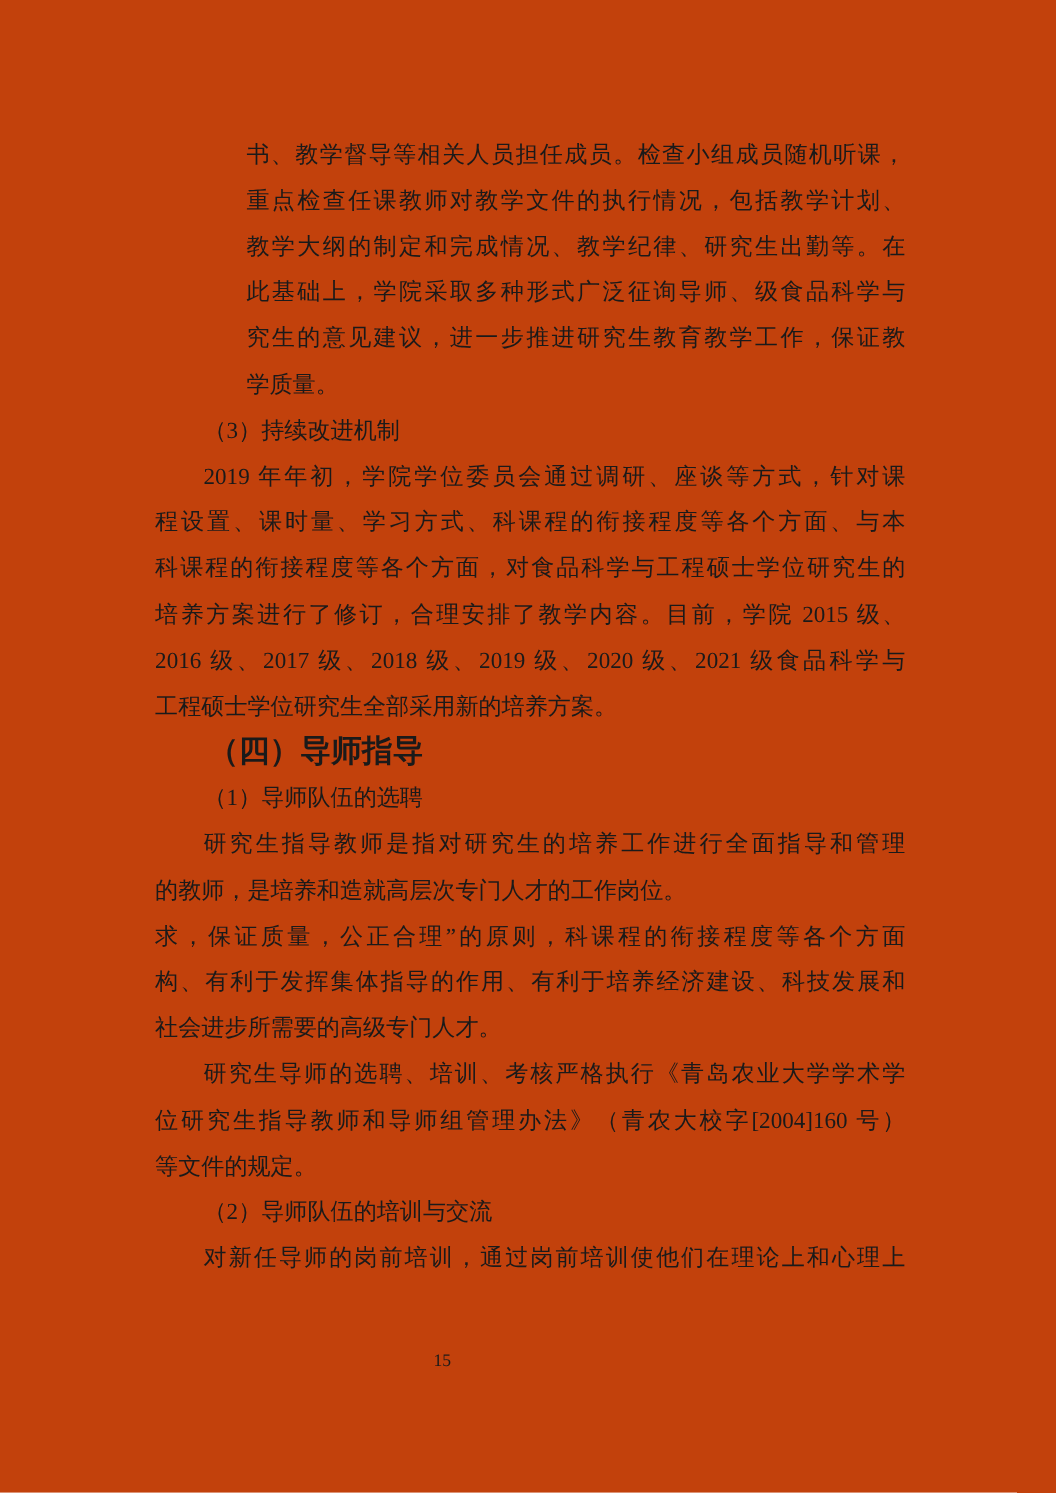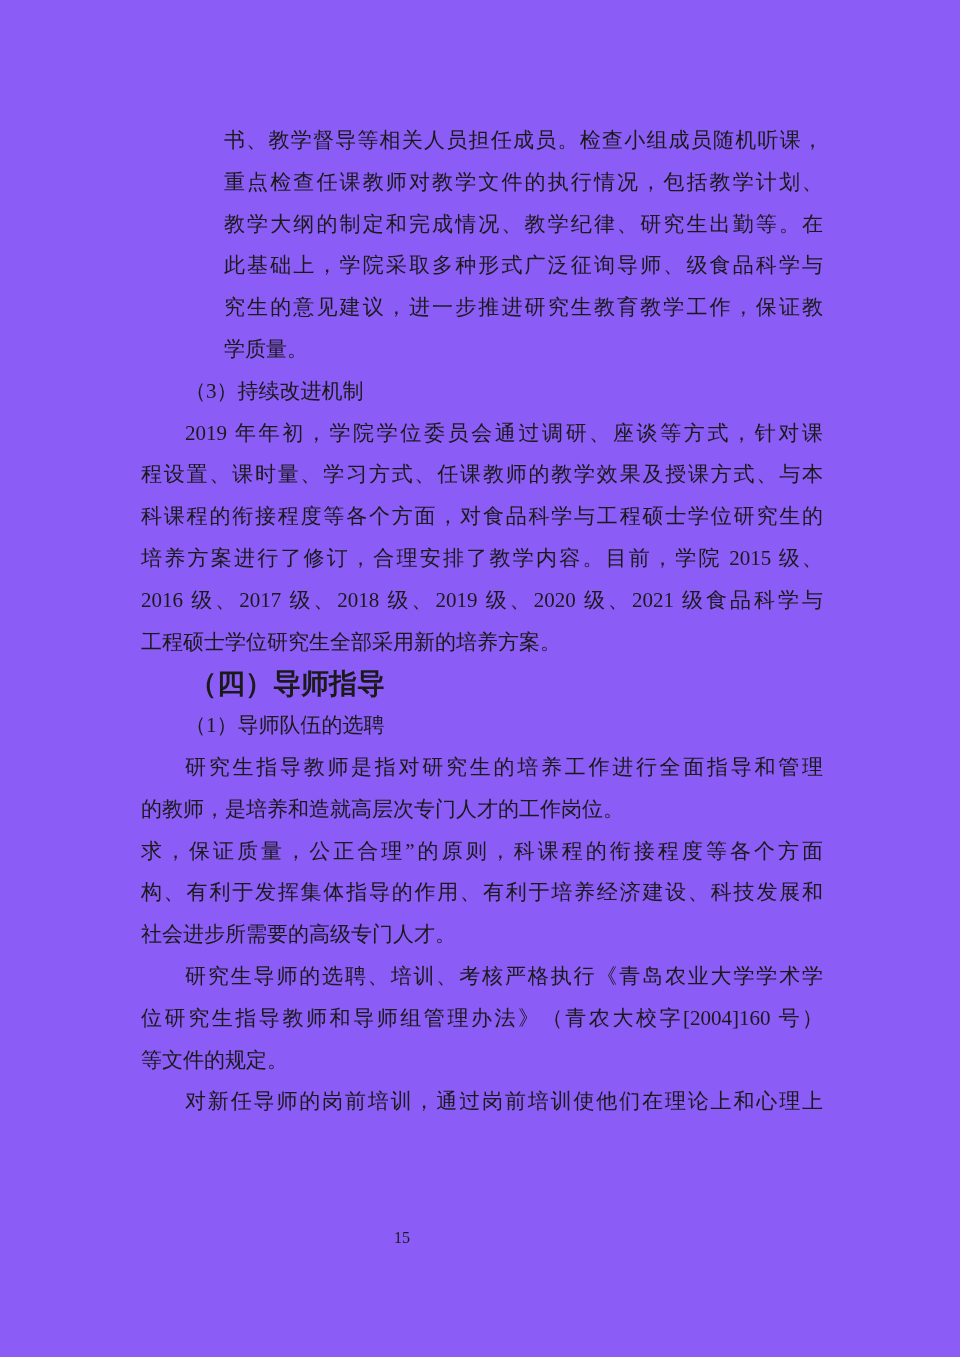--- a/index.html
+++ b/index.html
@@ -47,36 +47,36 @@
     width: 804px;
     text-align: center;
     font-size: 16px;
     line-height: 22px;
     color: #1a1a1a;
   }
 </style>
 </head>
 <body>
 
-<div class="page" style="background: #8b5cf6;">
+<div class="page" style="background: #c2410c;">
   <div class="content" id="content" style="color: rgb(26, 26, 26);">
       <div class="block hang">
         <div class="line fill">书、教学督导等相关人员担任成员。检查小组成员随机听课，</div>
         <div class="line fill">重点检查任课教师对教学文件的执行情况，包括教学计划、</div>
         <div class="line fill">教学大纲的制定和完成情况、教学纪律、研究生出勤等。在</div>
         <div class="line fill">此基础上，学院采取多种形式广泛征询导师、级食品科学与</div>
         <div class="line fill">究生的意见建议，进一步推进研究生教育教学工作，保证教</div>
         <div class="line">学质量。</div>
       </div>
       <div class="block para">
         <div class="line indent">（3）持续改进机制</div>
       </div>
       <div class="block para">
         <div class="line fill indent">2019 年年初，学院学位委员会通过调研、座谈等方式，针对课</div>
-        <div class="line fill">程设置、课时量、学习方式、任课教师的教学效果及授课方式、与本</div>
+        <div class="line fill">程设置、课时量、学习方式、科课程的衔接程度等各个方面、与本</div>
         <div class="line fill">科课程的衔接程度等各个方面，对食品科学与工程硕士学位研究生的</div>
         <div class="line fill">培养方案进行了修订，合理安排了教学内容。目前，学院 2015 级、</div>
         <div class="line fill">2016 级、2017 级、2018 级、2019 级、2020 级、2021 级食品科学与</div>
         <div class="line">工程硕士学位研究生全部采用新的培养方案。</div>
       </div>
       <div class="block heading">
         <div class="line">（四）导师指导</div>
       </div>
       <div class="block para">
         <div class="line indent">（1）导师队伍的选聘</div>
@@ -89,17 +89,20 @@
         <div class="line fill">求，保证质量，公正合理”的原则，科课程的衔接程度等各个方面</div>
         <div class="line fill">构、有利于发挥集体指导的作用、有利于培养经济建设、科技发展和</div>
         <div class="line">社会进步所需要的高级专门人才。</div>
       </div>
       <div class="block para">
         <div class="line fill indent">研究生导师的选聘、培训、考核严格执行《青岛农业大学学术学</div>
         <div class="line fill">位研究生指导教师和导师组管理办法》（青农大校字[2004]160 号）</div>
         <div class="line">等文件的规定。</div>
       </div>
       <div class="block para">
+        <div class="line indent">（2）导师队伍的培训与交流</div>
+      </div>
+      <div class="block para">
         <div class="line fill indent">对新任导师的岗前培训，通过岗前培训使他们在理论上和心理上</div>
       </div>
     </div>
   <div class="footer">15</div>
 </div>
 
 </body></html>

